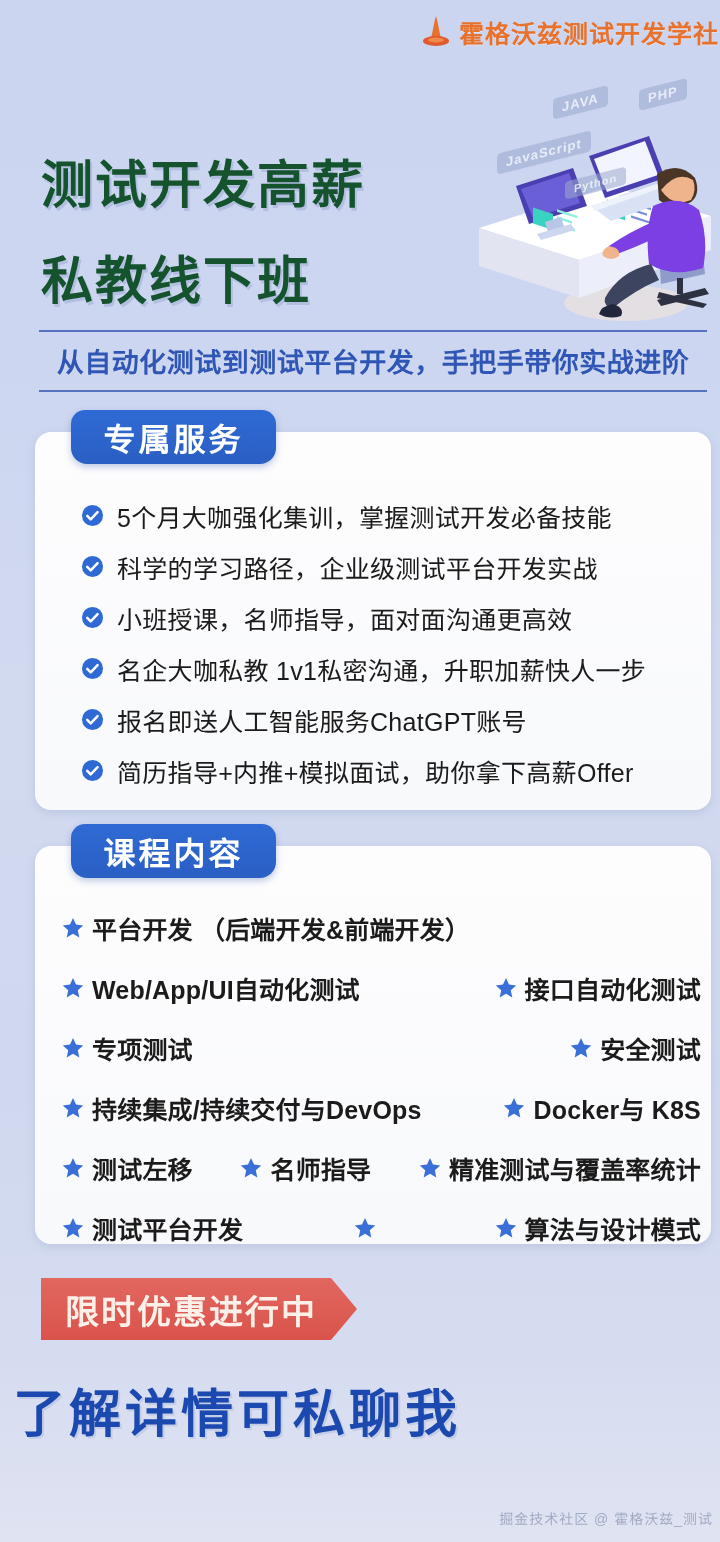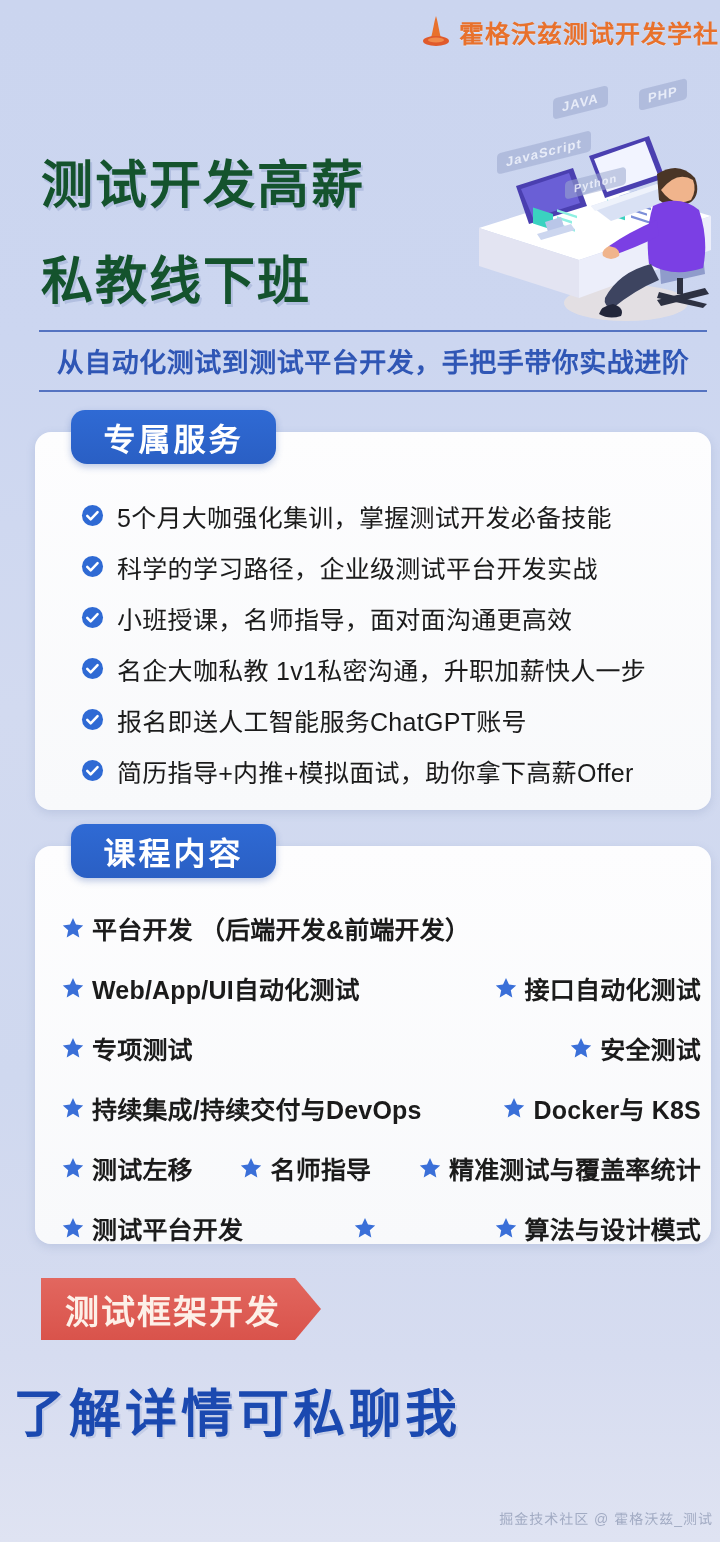--- a/index.html
+++ b/index.html
@@ -359,20 +359,20 @@
             <path d="M12 2 l3 6.6 l7.2 .8 l-5.4 4.9 l1.5 7.1 l-6.3 -3.6 l-6.3 3.6 l1.5 -7.1 l-5.4 -4.9 l7.2 -.8 Z" fill="#3a6fd8"></path>
           </svg>
           <span class="c-text">算法与设计模式</span>
         </span>
       </div>
 
     </div>
   </div>
 
   <div class="promo">
-    <span class="promo-text">测试框架开发</span>
+    <span class="promo-text">限时优惠进行中</span>
   </div>
 
   <div class="cta">了解详情可私聊我</div>
 
   <div class="footer">掘金技术社区 @ 霍格沃兹_测试</div>
 
 </div>
 
 </body></html>

